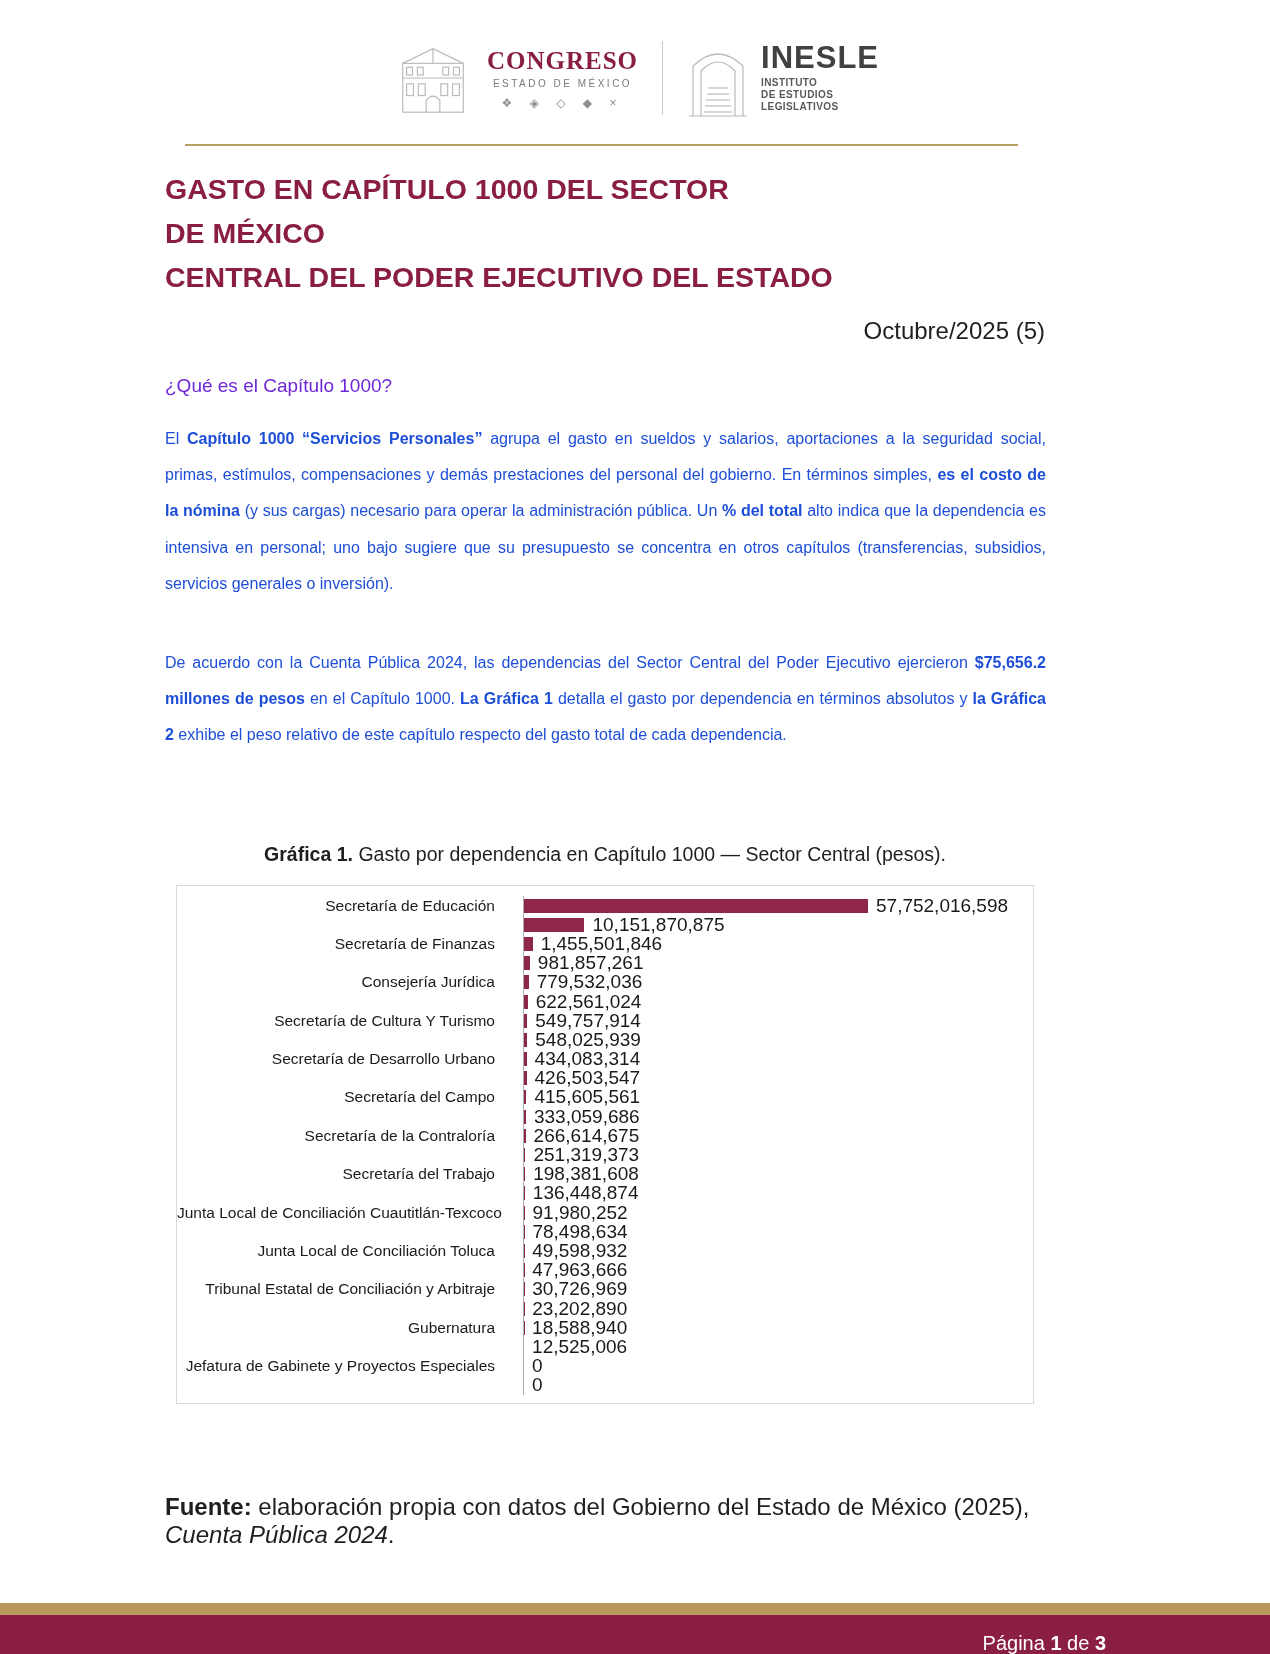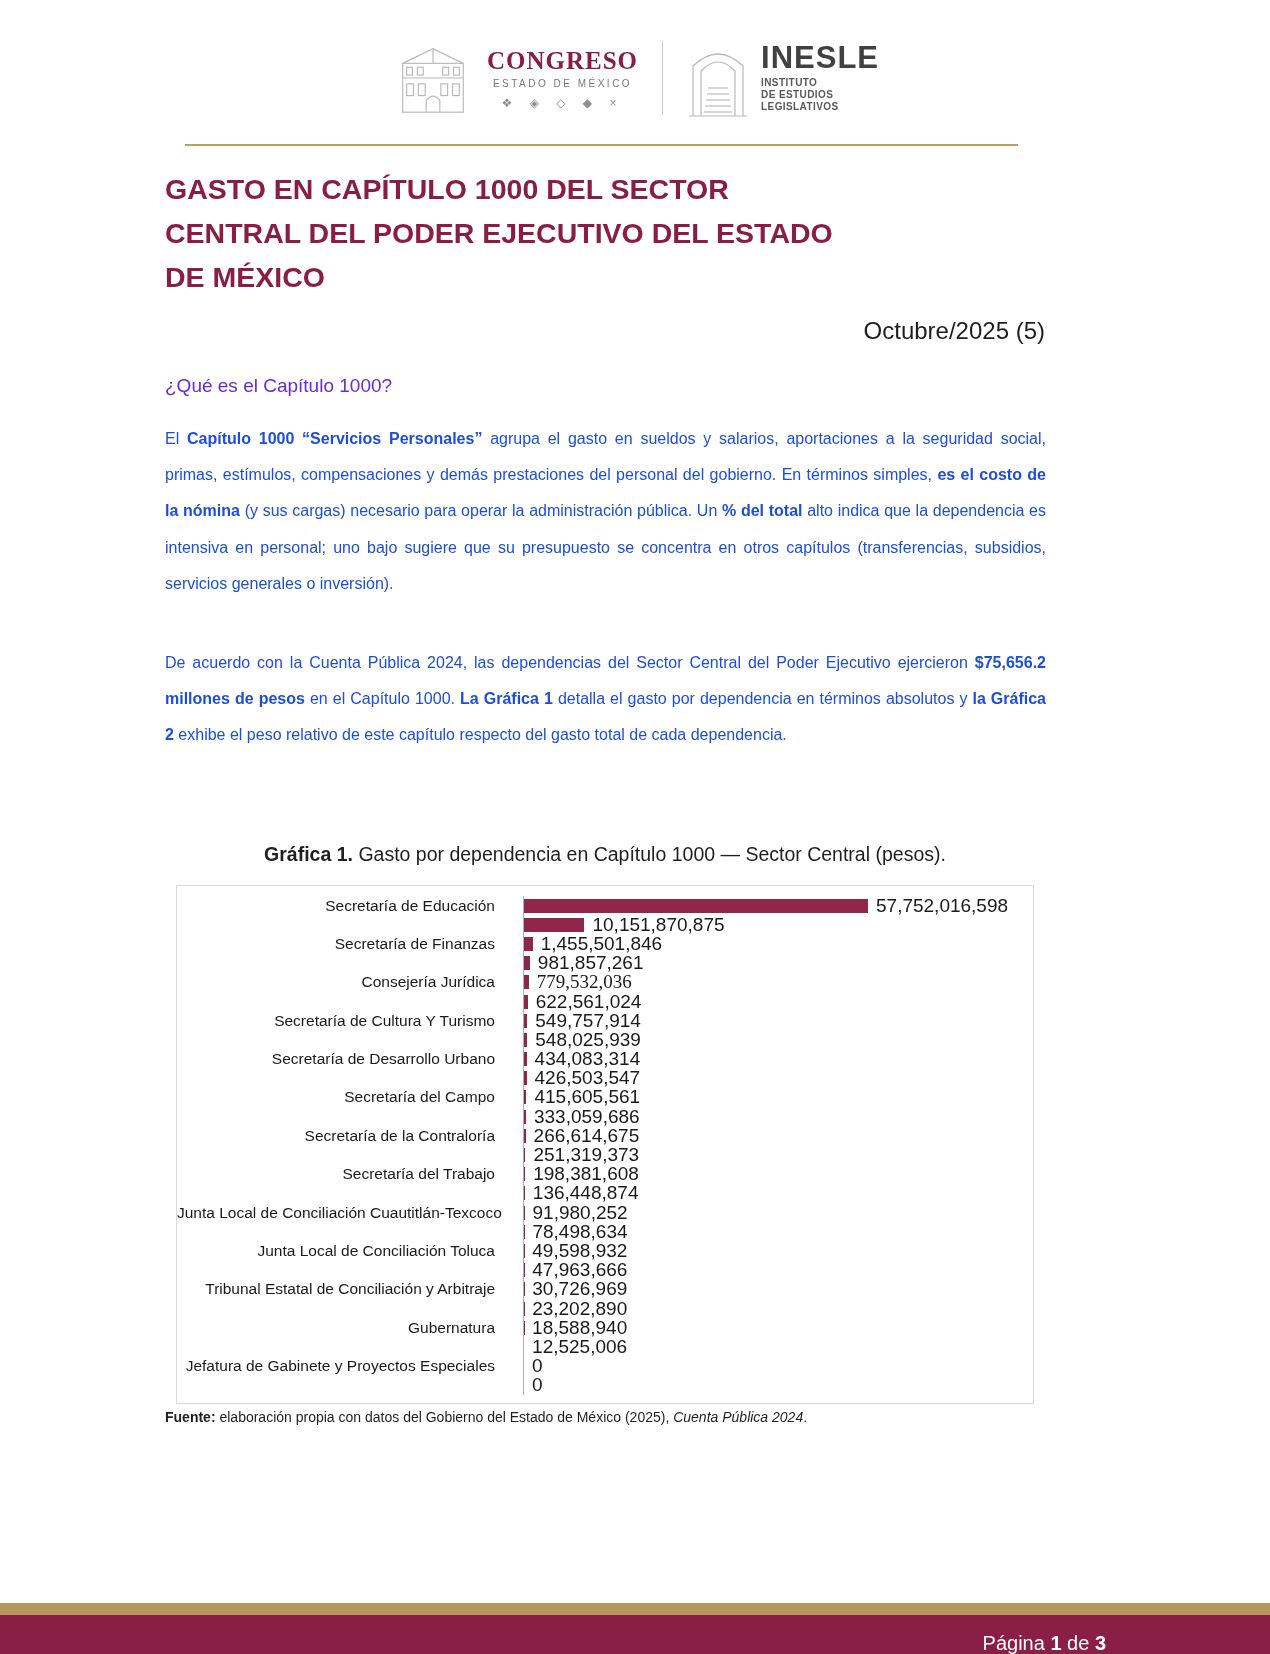--- a/index.html
+++ b/index.html
@@ -38,21 +38,21 @@
   
   .chart-box { position:absolute; left:176px; top:868px; width:858px; height:519px; border:1px solid #d9d9d9; background:#ffffff; }
   .chart-rows { padding-top:10px; }
   .crow { display:flex; align-items:center; height:19.2px; }
   .clabel { flex:none; width:346px; padding-right:28px; text-align:right; font-size:15.5px; color:#1a1a1a; white-space:nowrap; }
   .cplot { flex:1; display:flex; align-items:center; height:100%; border-left:1px solid #afafaf; }
   .cbar { height:14px; flex:none; }
   .cval { font-size:19px; color:#1a1a1a; margin-left:8px; white-space:nowrap; }
 
   
-  .fuente { position:absolute; left:165px; top:1392px; width:920px; font-size:14px; }
+  .fuente { position:absolute; left:165px; top:1476px; width:920px; font-size:24px; }
   .footer-gold { position:absolute; left:0; top:1586px; width:1270px; height:12px; background:#b7995c; }
   .footer-maroon { position:absolute; left:0; top:1598px; width:1270px; height:56px; background:#8b1e44; color:#ffffff;
     display:flex; align-items:center; justify-content:flex-end; padding-right:164px; font-size:20px; }
   svg { display:block; }
 </style>
 </head>
 <body>
 
 <div class="page">
 
@@ -102,22 +102,22 @@
           <div>DE ESTUDIOS</div>
           <div>LEGISLATIVOS</div>
         </div>
       </div>
     </div>
   </div>
   <div class="gold-rule"></div>
 
   <div class="doc-title">
     <div>GASTO EN CAPÍTULO 1000 DEL SECTOR</div>
+    <div>DE MÉXICO</div>
     <div>CENTRAL DEL PODER EJECUTIVO DEL ESTADO</div>
-    <div>DE MÉXICO</div>
   </div>
   <div class="doc-date">Octubre/2025 (5)</div>
   <div class="section-heading">¿Qué es el Capítulo 1000?</div>
 
   <div class="para para-1"><span>El </span><span class="b">Capítulo 1000 “Servicios Personales”</span><span> agrupa el gasto en sueldos y salarios, aportaciones a la seguridad social, primas, estímulos, compensaciones y demás prestaciones del personal del gobierno. En términos simples, </span><span class="b">es el costo de la nómina</span><span> (y sus cargas) necesario para operar la administración pública. Un </span><span class="b">% del total</span><span> alto indica que la dependencia es intensiva en personal; uno bajo sugiere que su presupuesto se concentra en otros capítulos (transferencias, subsidios, servicios generales o inversión).</span></div>
   <div class="para para-2"><span>De acuerdo con la Cuenta Pública 2024, las dependencias del Sector Central del Poder Ejecutivo ejercieron </span><span class="b">$75,656.2 millones de pesos</span><span> en el Capítulo 1000. </span><span class="b">La Gráfica 1</span><span> detalla el gasto por dependencia en términos absolutos y </span><span class="b">la Gráfica 2</span><span> exhibe el peso relativo de este capítulo respecto del gasto total de cada dependencia.</span></div>
 
   <div class="chart-caption"><span class="b">Gráfica 1.</span><span> Gasto por dependencia en Capítulo 1000 — Sector Central (pesos).</span></div>
   <div class="chart-box">
     <div class="chart-rows">
@@ -144,21 +144,21 @@
         </div>
         <div class="crow">
           <span class="clabel"></span>
           <div class="cplot" style="border-left-color: rgb(175, 175, 175);">
             <div class="cbar" style="width: 5.84843px; background: rgb(142, 39, 73);"></div>
             <span class="cval">981,857,261</span>
           </div>
         </div>
         <div class="crow">
           <span class="clabel">Consejería Jurídica</span>
-          <div class="cplot" style="border-left-color: rgb(175, 175, 175); font-family: Liberation Serif, serif;">
+          <div class="cplot" style="border-left-color: rgb(175, 175, 175);">
             <div class="cbar" style="width: 4.64328px; background: rgb(142, 39, 73);"></div>
             <span class="cval">779,532,036</span>
           </div>
         </div>
         <div class="crow">
           <span class="clabel"></span>
           <div class="cplot" style="border-left-color: rgb(175, 175, 175);">
             <div class="cbar" style="width: 3.70829px; background: rgb(142, 39, 73);"></div>
             <span class="cval">622,561,024</span>
           </div>

